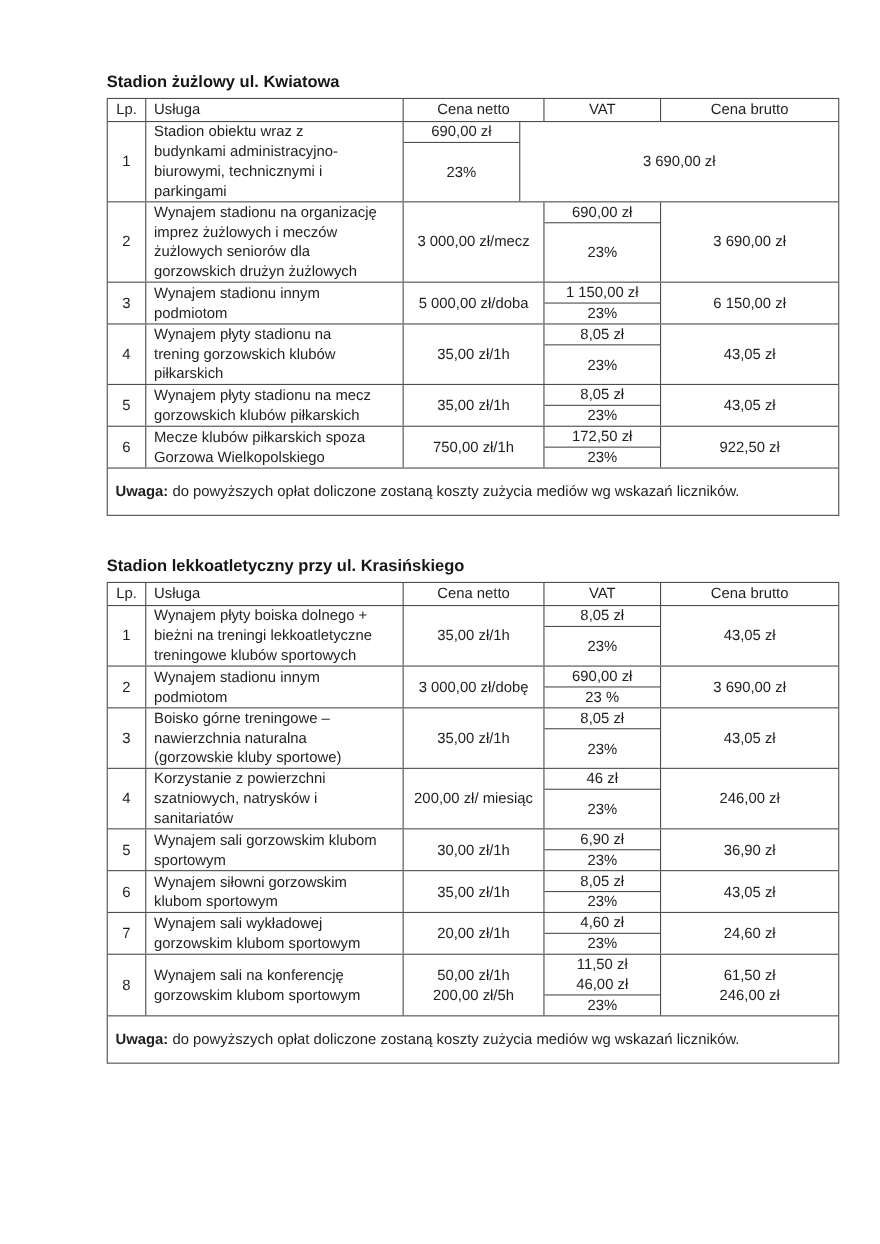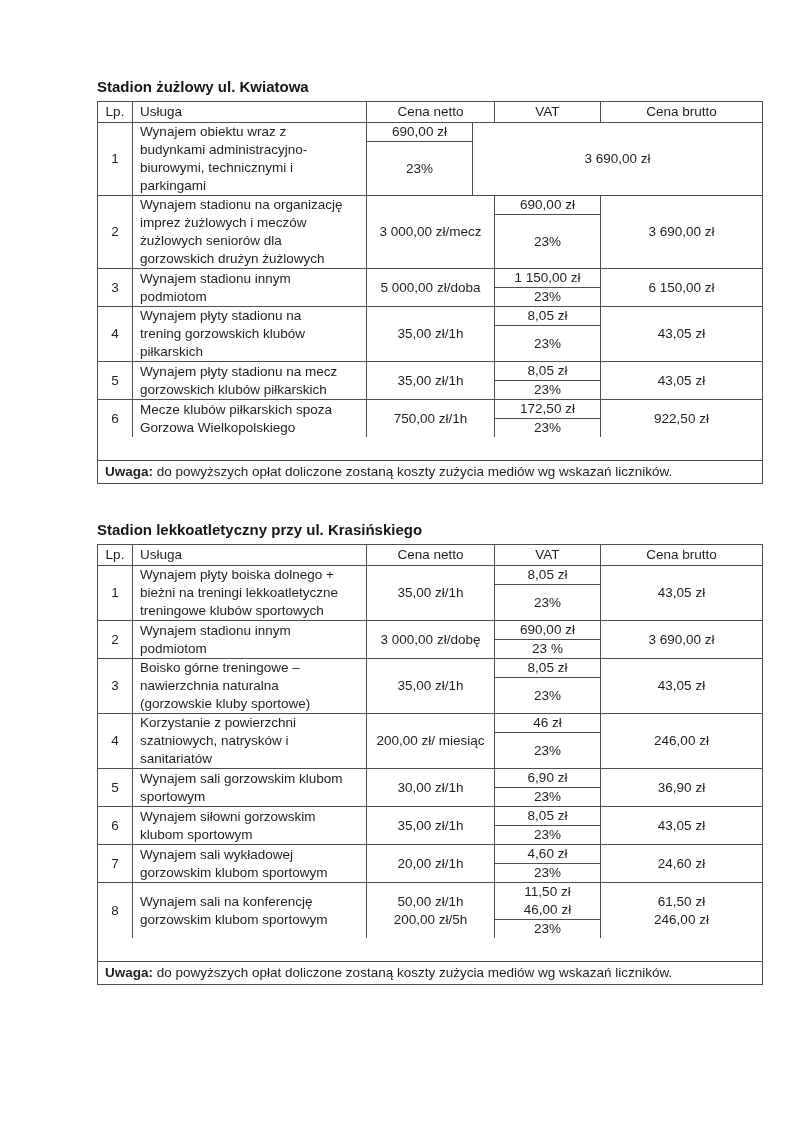--- a/index.html
+++ b/index.html
@@ -17,21 +17,21 @@
     font-size:13.5px;
     line-height:18px;
   }
   .page{padding:66px 97px 0 97px;}
   .tsection{width:606px;}
   .tsection + .tsection{margin-top:37px;}
   .title{
     font-size:15px;
     font-weight:bold;
     color:#161616;
-    margin:12px 0 5px 0;
+    margin:0 0 5px 0;
     line-height:18px;
   }
   .tbl{
     width:666px;
     border:1px solid var(--border);
   }
   .trow{
     display:flex;
     align-items:stretch;
     border-top:1px solid var(--border);
@@ -54,21 +54,21 @@
     border-bottom:1px solid var(--border);
     padding:0 2px;
   }
   .vat-bot{
     flex:1;
     display:flex;align-items:center;justify-content:center;
     text-align:center;
   }
   .thead .c{display:flex;align-items:center;justify-content:center;flex-direction:row;}
   .thead .us{justify-content:flex-start;}
-  .note-row{padding:2px 0;margin-top:23px;}
+  .note-row{padding:12px 0;}
   .note-p{margin:0;padding:0 4px 0 7px;line-height:18px;}
   .note-p b{font-weight:bold;}
   .ln{display:block;}
 </style>
 </head>
 <body>
 
 <div class="page">
   <div id="tables-host">
   <section class="tsection">
@@ -80,21 +80,21 @@
         <div class="c net">Cena netto</div>
         <div class="c vat">VAT</div>
         <div class="c gross">Cena brutto</div>
       </div>
       <div>
   <div class="trow">
     <div class="c lp">
                 <span>1</span>
               </div>
     <div class="c us">
-                <span class="service-text">Wynajem obiektu wraz z
+                <span class="service-text">Stadion obiektu wraz z
 budynkami administracyjno-
 biurowymi, technicznymi i
 parkingami</span>
               </div>
     <div class="c vat">
       <div class="vat-top stack">
                   <span class="ln">690,00 zł</span>
                 </div>
       <div class="vat-bot">
                   <span>23%</span>

